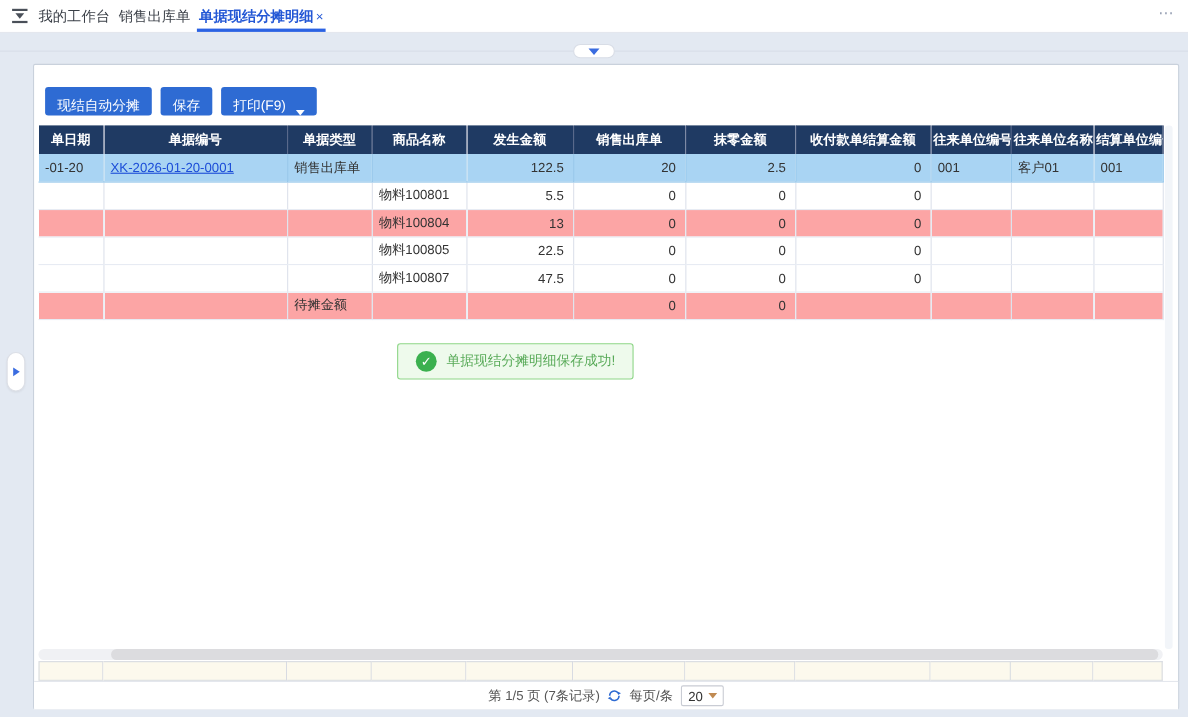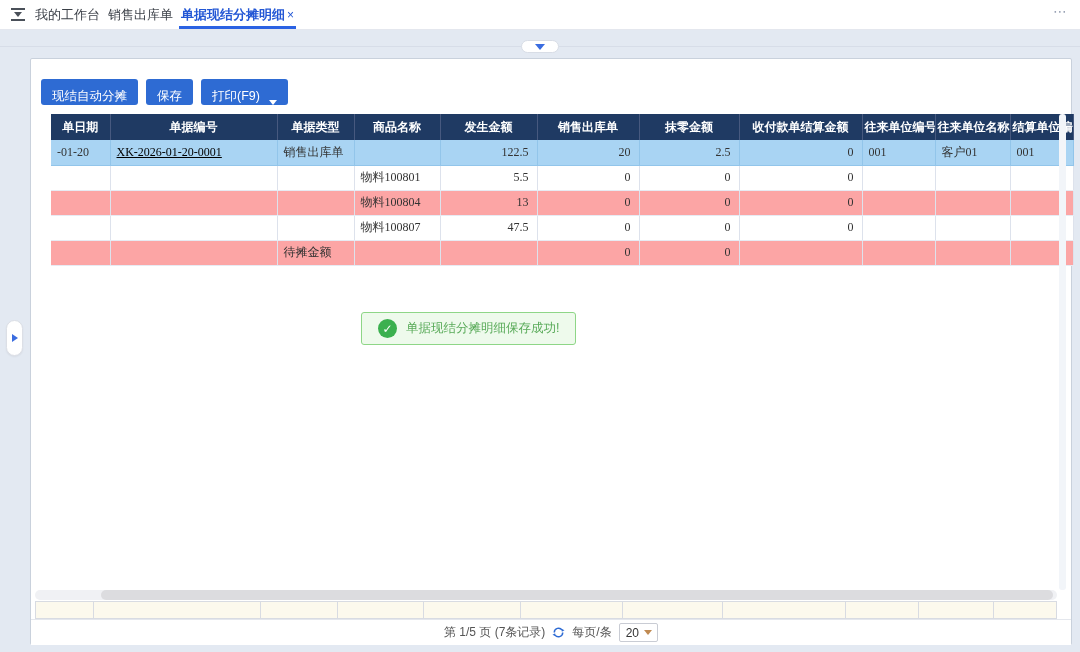--- a/index.html
+++ b/index.html
@@ -33,28 +33,28 @@
   
   .side-expander{position:absolute;left:6px;top:320px;width:17px;height:36px;background:#fff;border:1px solid #dcdfe6;border-radius:9px;display:flex;align-items:center;justify-content:center;cursor:pointer;box-shadow:0 1px 2px rgba(0,0,0,.06);}
   .side-expander .tri{width:0;height:0;border-top:4px solid transparent;border-bottom:4px solid transparent;border-left:6px solid #3a6ce0;}
   
   .panel{position:absolute;left:30px;top:58px;width:1042px;height:587px;background:#fff;border:1px solid #c9d1dc;border-radius:2px;}
   
   .toolbar{position:absolute;left:10px;top:20px;display:flex;gap:8px;}
   .btn{background:#2e6bd3;color:#fff;font-size:12.5px;height:26px;padding:0 11px;border:none;border-radius:3px;display:flex;align-items:flex-end;cursor:pointer;font-family:inherit;}
   .btn .caret{width:0;height:0;border-left:4px solid transparent;border-right:4px solid transparent;border-top:5px solid #fff;margin-left:9px;}
   
-  .grid-wrap{position:absolute;left:20px;top:55px;font-family:Liberation Serif, serif;}
+  .grid-wrap{position:absolute;left:4px;top:55px;}
   table{border-collapse:collapse;table-layout:fixed;width:1022px;font-size:12px;}
   th{background:#1f3a63;color:#fff;height:26px;font-weight:700;border-right:1px solid #47597f;text-align:center;padding:0 2px;white-space:nowrap;overflow:hidden;}
   td{height:25px;border-right:1px solid #dde2ec;border-bottom:1px solid #e7ebf3;padding:0 6px;white-space:nowrap;overflow:hidden;background:#fff;}
   td.num{text-align:right;padding-right:8px;}
   tr.alt td{background:#fca5a5;}
   tr.selected td{background:#a9d4f3;border-right-color:#92c5ea;border-bottom-color:#92c5ea;}
-  .link{color:#000000;text-decoration:underline;cursor:pointer;}
+  .link{color:#1d4ed8;text-decoration:underline;cursor:pointer;}
   
   .toast{position:absolute;left:330px;top:253px;height:33px;background:#eefaec;border:1px solid #8ed687;border-radius:3px;display:flex;align-items:center;padding:0 16px;gap:9px;z-index:5;}
   .toast .check{width:19px;height:19px;border-radius:50%;background:#3bb04f;color:#fff;font-size:12px;font-weight:700;display:flex;align-items:center;justify-content:center;}
   .toast .msg{color:#58aa58;font-size:12.5px;}
   
   .hscroll{position:absolute;left:4px;top:531px;width:1022px;height:10px;background:#f0f1f4;border-radius:5px;}
   .hscroll .thumb{position:absolute;left:66px;top:0;width:952px;height:10px;background:#dcdcdf;border-radius:5px;cursor:pointer;}
   .vscroll{position:absolute;left:1028px;top:55px;width:7px;height:476px;background:#f2f5f9;border-radius:3px;}
   
   .summary{position:absolute;left:4px;top:542px;height:18px;display:flex;}
@@ -170,20 +170,33 @@
             <td></td>
             <td></td>
             <td></td>
           </tr>
           <tr class="alt">
             <td></td>
             <td></td>
             <td></td>
             <td>物料100804</td>
             <td class="num">13</td>
+            <td class="num">0</td>
+            <td class="num">0</td>
+            <td class="num">0</td>
+            <td></td>
+            <td></td>
+            <td></td>
+          </tr>
+          <tr>
+            <td></td>
+            <td></td>
+            <td></td>
+            <td>物料100805</td>
+            <td class="num">22.5</td>
             <td class="num">0</td>
             <td class="num">0</td>
             <td class="num">0</td>
             <td></td>
             <td></td>
             <td></td>
           </tr>
           <tr>
             <td></td>
             <td></td>

